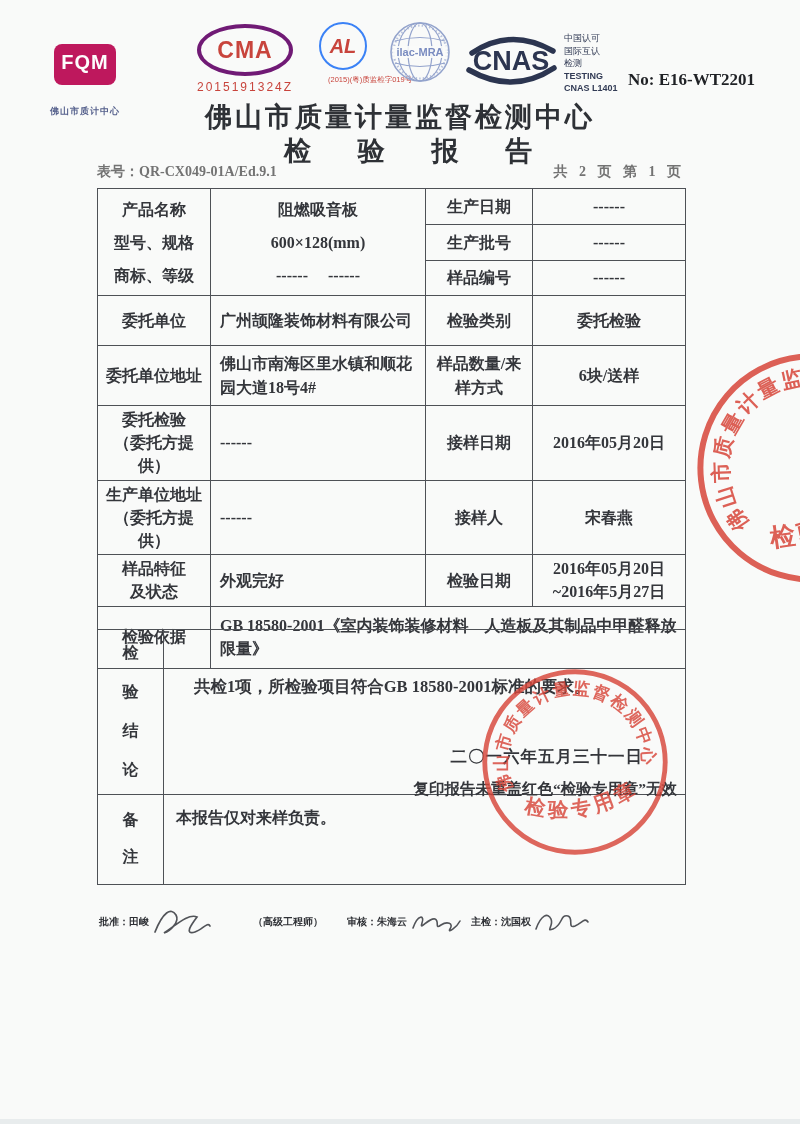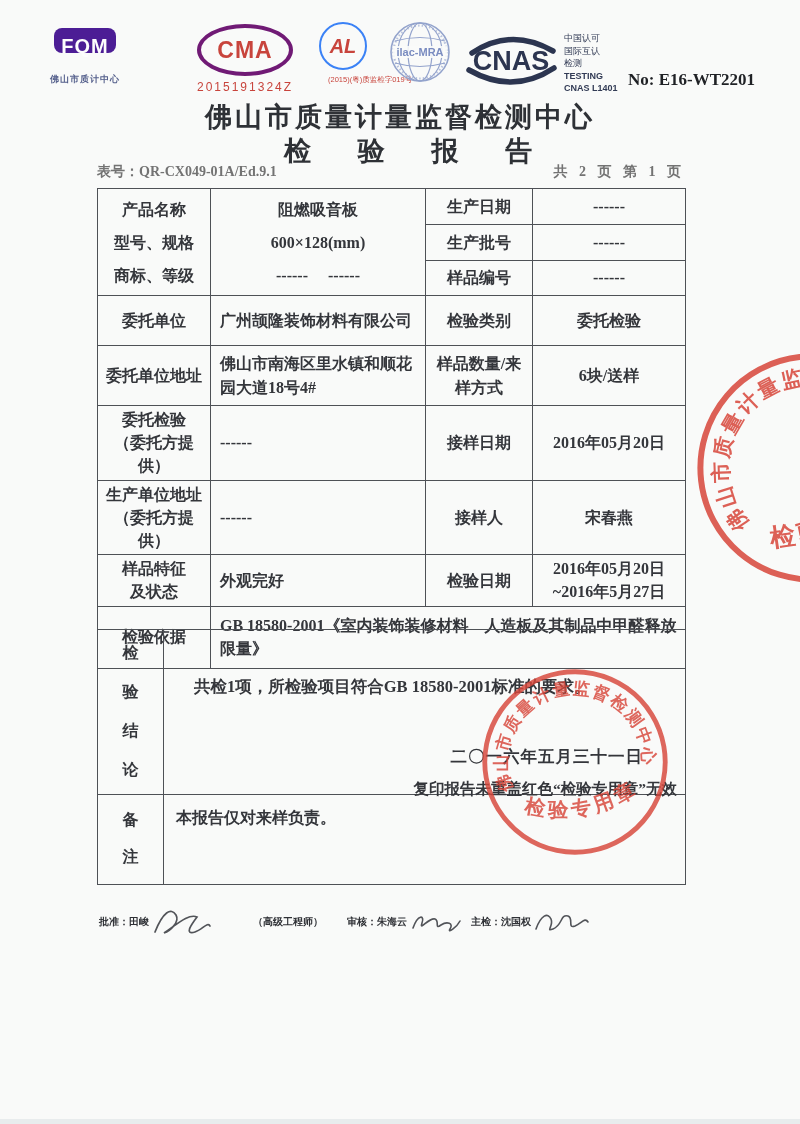--- a/index.html
+++ b/index.html
@@ -5,22 +5,22 @@
   html,body{margin:0;padding:0;}
   body{
     width:800px;height:1124px;position:relative;overflow:hidden;
     background:#f9faf9;
     font-family:"Liberation Serif","DejaVu Serif",serif;
     color:#34363b;
   }
   
   .hdr{position:absolute;top:20px;left:50px;width:720px;height:80px;}
   .fqm{position:absolute;left:0;top:8px;text-align:center;}
-  .fqm-box{width:62px;height:25px;background:#4c1d95;border-radius:8px;color:#fdfdfd;
-    font:bold 20px/36px "Liberation Sans",sans-serif;letter-spacing:1px;margin:0 auto;}
+  .fqm-box{width:62px;height:41px;background:#be185d;border-radius:8px;color:#fdfdfd;
+    font:bold 20px/36px "Liberation Sans",sans-serif;letter-spacing:1px;margin:16px auto;}
   .fqm-cap{font:bold 9px "Liberation Sans",sans-serif;color:#55608c;margin-top:20px;letter-spacing:1px;}
   .cma{position:absolute;left:147px;top:4px;text-align:center;}
   .cma-oval{width:88px;height:44px;border:4px solid #701a75;border-radius:50%;
     font:bold 23px/44px "Liberation Sans",sans-serif;color:#c8443c;letter-spacing:1px;}
   .cma-cap{font:12px "Liberation Sans",sans-serif;color:#c8443c;letter-spacing:2px;margin-top:4px;}
   .cal{position:absolute;left:254px;top:2px;text-align:center;width:78px;}
   .cal-circ{width:44px;height:44px;border:2px solid #3b82f6;border-radius:50%;margin:0 auto;
     font:bold italic 20px/44px "Liberation Sans",sans-serif;color:#c8443c;}
   .cal-cap{font:7.5px "Liberation Sans",sans-serif;color:#c8443c;margin-top:5px;white-space:nowrap;padding-left:24px;}
   .ilac{position:absolute;left:338px;top:0;}

